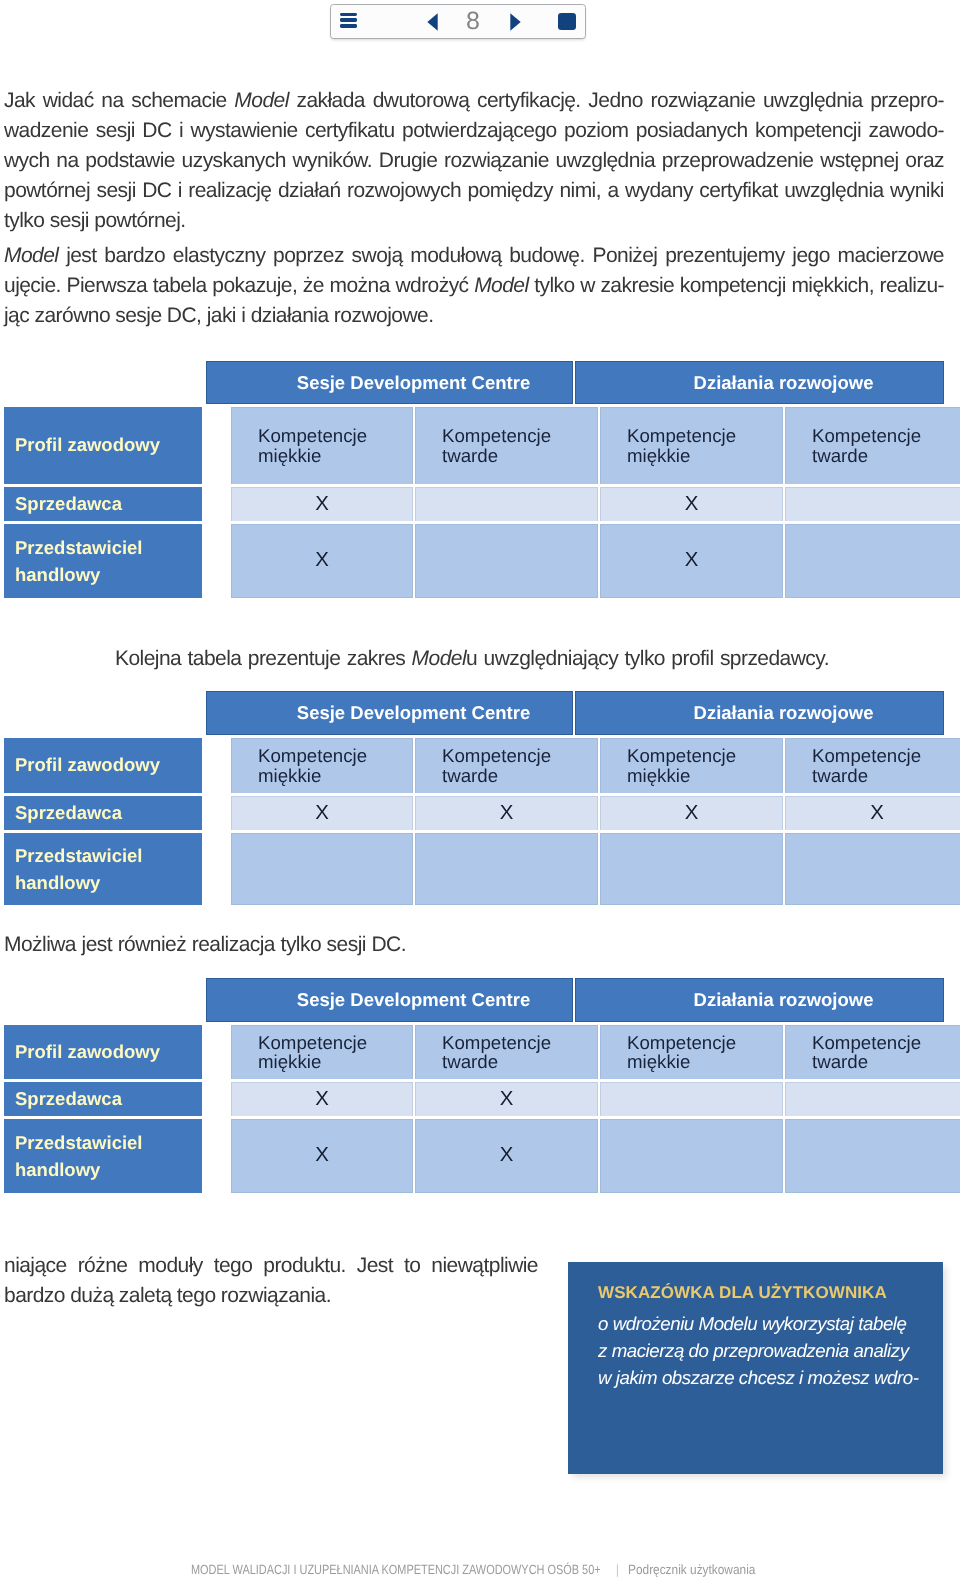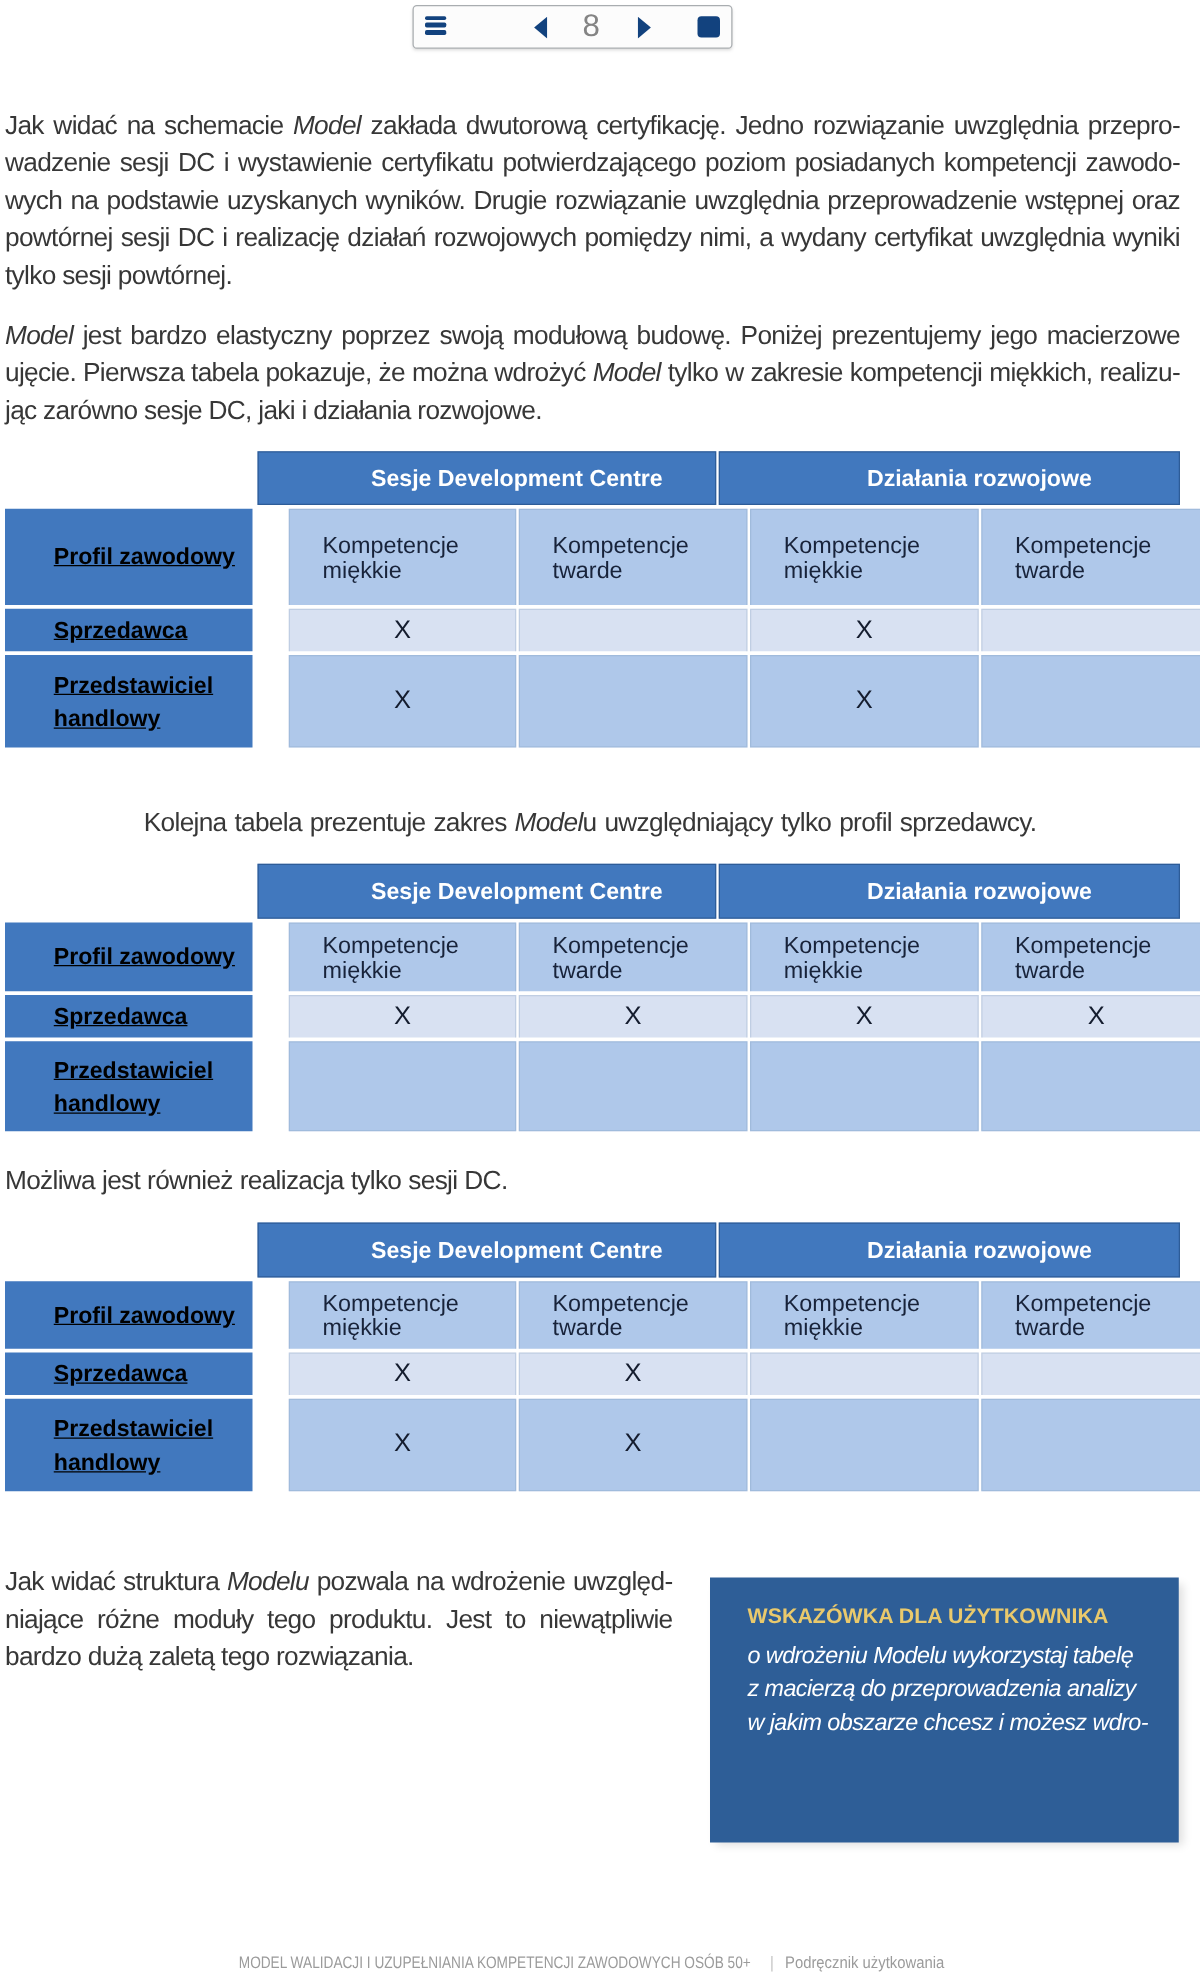--- a/index.html
+++ b/index.html
@@ -34,22 +34,22 @@
   .ln{display:block;height:30px;line-height:30px;white-space:nowrap;}
   .ln.j{text-align:justify;text-align-last:justify;white-space:normal;}
   .ln i, .ln em{font-style:italic;}
 
   
   .tbl{position:absolute;left:4px;top:0;width:940px;height:0;}
   .trow{position:absolute;left:0;top:0;width:100%;}
   .cell{position:absolute;}
   .grp{background:#4178be;color:#ffffff;font-size:18.5px;font-weight:bold;
        display:flex;align-items:center;justify-content:center;}
-  .rowhdr{background:#4178be;color:#000000;font-size:18.5px;font-weight:bold;
-       display:flex;align-items:center;padding-left:39px;box-sizing:border-box;text-decoration:underline;}
+  .rowhdr{background:#4178be;color:#fef9c3;font-size:18.5px;font-weight:bold;
+       display:flex;align-items:center;padding-left:11px;box-sizing:border-box;}
   .sub{background:#afc8ea;color:#18233a;font-size:18.7px;
        display:flex;flex-direction:column;justify-content:center;padding-left:26px;box-sizing:border-box;line-height:19.4px;}
   .datac{font-size:20.4px;color:#141c2e;display:flex;align-items:center;justify-content:center;}
   .lt{background:#d8e1f2;}
   .dk{background:#afc8ea;}
   .sub,.lt,.dk{border:1px solid rgba(110,140,175,0.22);border-bottom:0;box-sizing:border-box;margin-left:25px;}
   .trow:last-child .lt,.trow:last-child .dk{border-bottom:1px solid rgba(110,140,175,0.22);}
   .grp{border:1px solid rgba(30,70,120,0.55);box-sizing:border-box;padding-left:48px;}
 
   
@@ -99,33 +99,32 @@
   </div>
 
   <div id="content">
       <div class="para" style="left: 4px; top: 86px; width: 940px;">
         <span class="ln j"><span>Jak widać na schemacie </span><em>Model</em><span> zakłada dwutorową certyfikację. Jedno rozwiązanie uwzględnia przepro-</span></span>
         <span class="ln j"><span>wadzenie sesji DC i wystawienie certyfikatu potwierdzającego poziom posiadanych kompetencji zawodo-</span></span>
         <span class="ln j"><span>wych na podstawie uzyskanych wyników. Drugie rozwiązanie uwzględnia przeprowadzenie wstępnej oraz</span></span>
         <span class="ln j"><span>powtórnej sesji DC i realizację działań rozwojowych pomiędzy nimi, a wydany certyfikat uwzględnia wyniki</span></span>
         <span class="ln"><span>tylko sesji powtórnej.</span></span>
       </div>
-      <div class="para" style="left: 4px; top: 254px; width: 940px;">
+      <div class="para" style="left: 4px; top: 241px; width: 940px;">
         <span class="ln j"><span></span><em>Model</em><span> jest bardzo elastyczny poprzez swoją modułową budowę. Poniżej prezentujemy jego macierzowe</span></span>
         <span class="ln j"><span>ujęcie. Pierwsza tabela pokazuje, że można wdrożyć </span><em>Model</em><span> tylko w zakresie kompetencji miękkich, realizu-</span></span>
         <span class="ln"><span>jąc zarówno sesje DC, jaki i działania rozwojowe.</span></span>
       </div>
       <div class="para" style="left: 115px; top: 644px; width: 714px;">
         <span class="ln j"><span>Kolejna tabela prezentuje zakres </span><em>Model</em><span>u uwzględniający tylko profil sprzedawcy.</span></span>
       </div>
       <div class="para" style="left: 4px; top: 930px; width: 402px;">
         <span class="ln j"><span>Możliwa jest również realizacja tylko sesji DC.</span></span>
       </div>
       <div class="para" style="left: 4px; top: 1251px; width: 534px;">
-        <span class="ln j"><span>Jak widać struktura </span><em>Modelu</em><span> pozwala na wdrożenie uwzględ-</span></span>
         <span class="ln j"><span>niające różne moduły tego produktu. Jest to niewątpliwie</span></span>
         <span class="ln"><span>bardzo dużą zaletą tego rozwiązania.</span></span>
       </div>
       <div class="tbl" style="top: 0px;">
         <div class="trow">
           <div class="cell grp" style="left: 202px; width: 367px; top: 361px; height: 43px; bottom: auto;">Sesje Development Centre</div>
           <div class="cell grp" style="left: 571px; width: 369px; top: 361px; height: 43px; bottom: auto;">Działania rozwojowe</div>
         </div>
         <div class="trow">
           <div class="cell rowhdr" style="left: 0px; width: 198px; top: 407px; height: 76.5px; bottom: auto;">Profil zawodowy</div>

